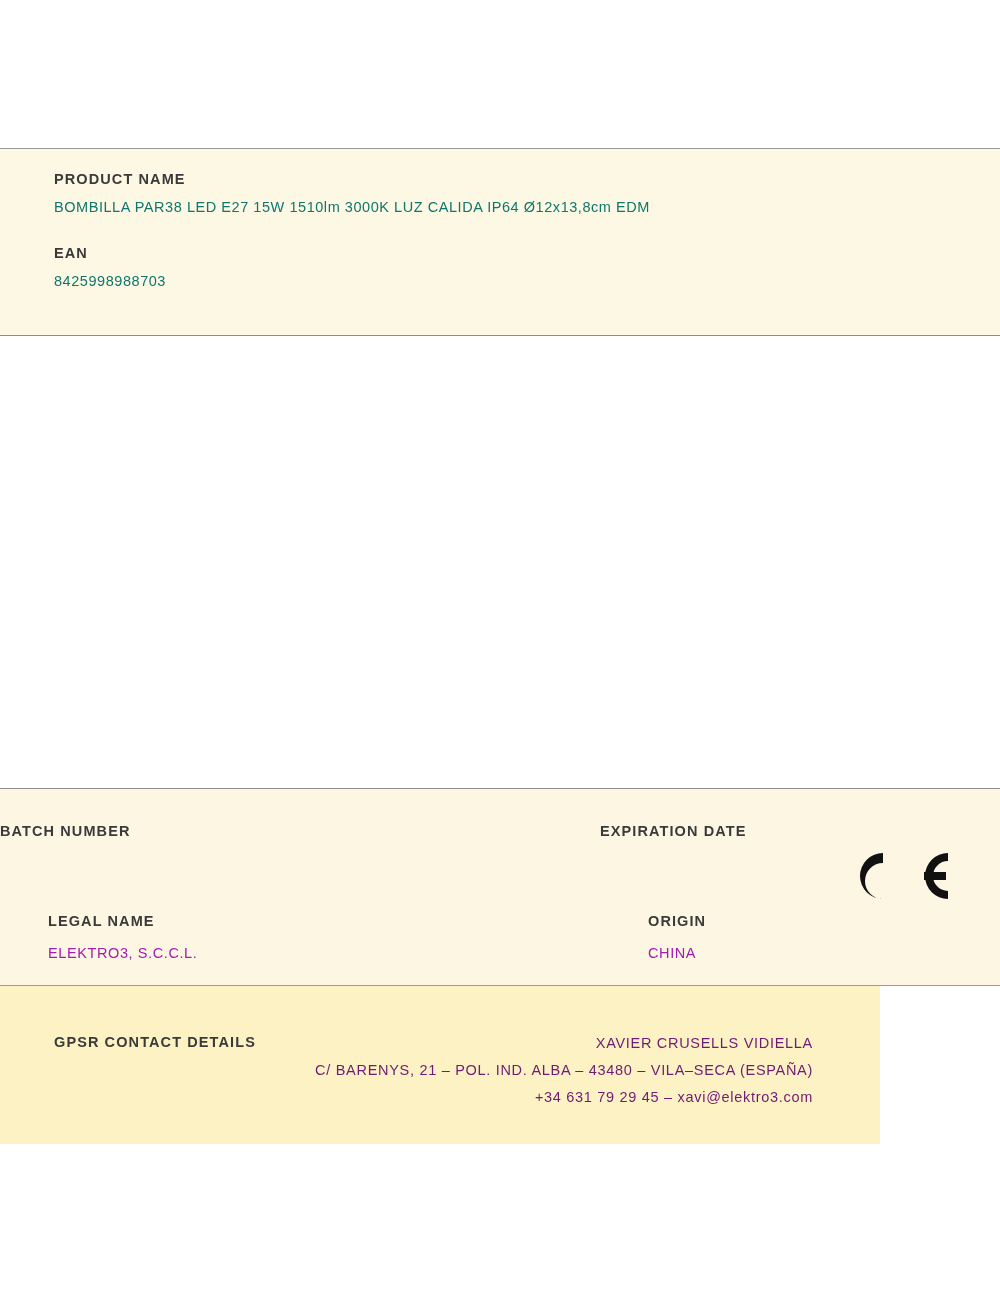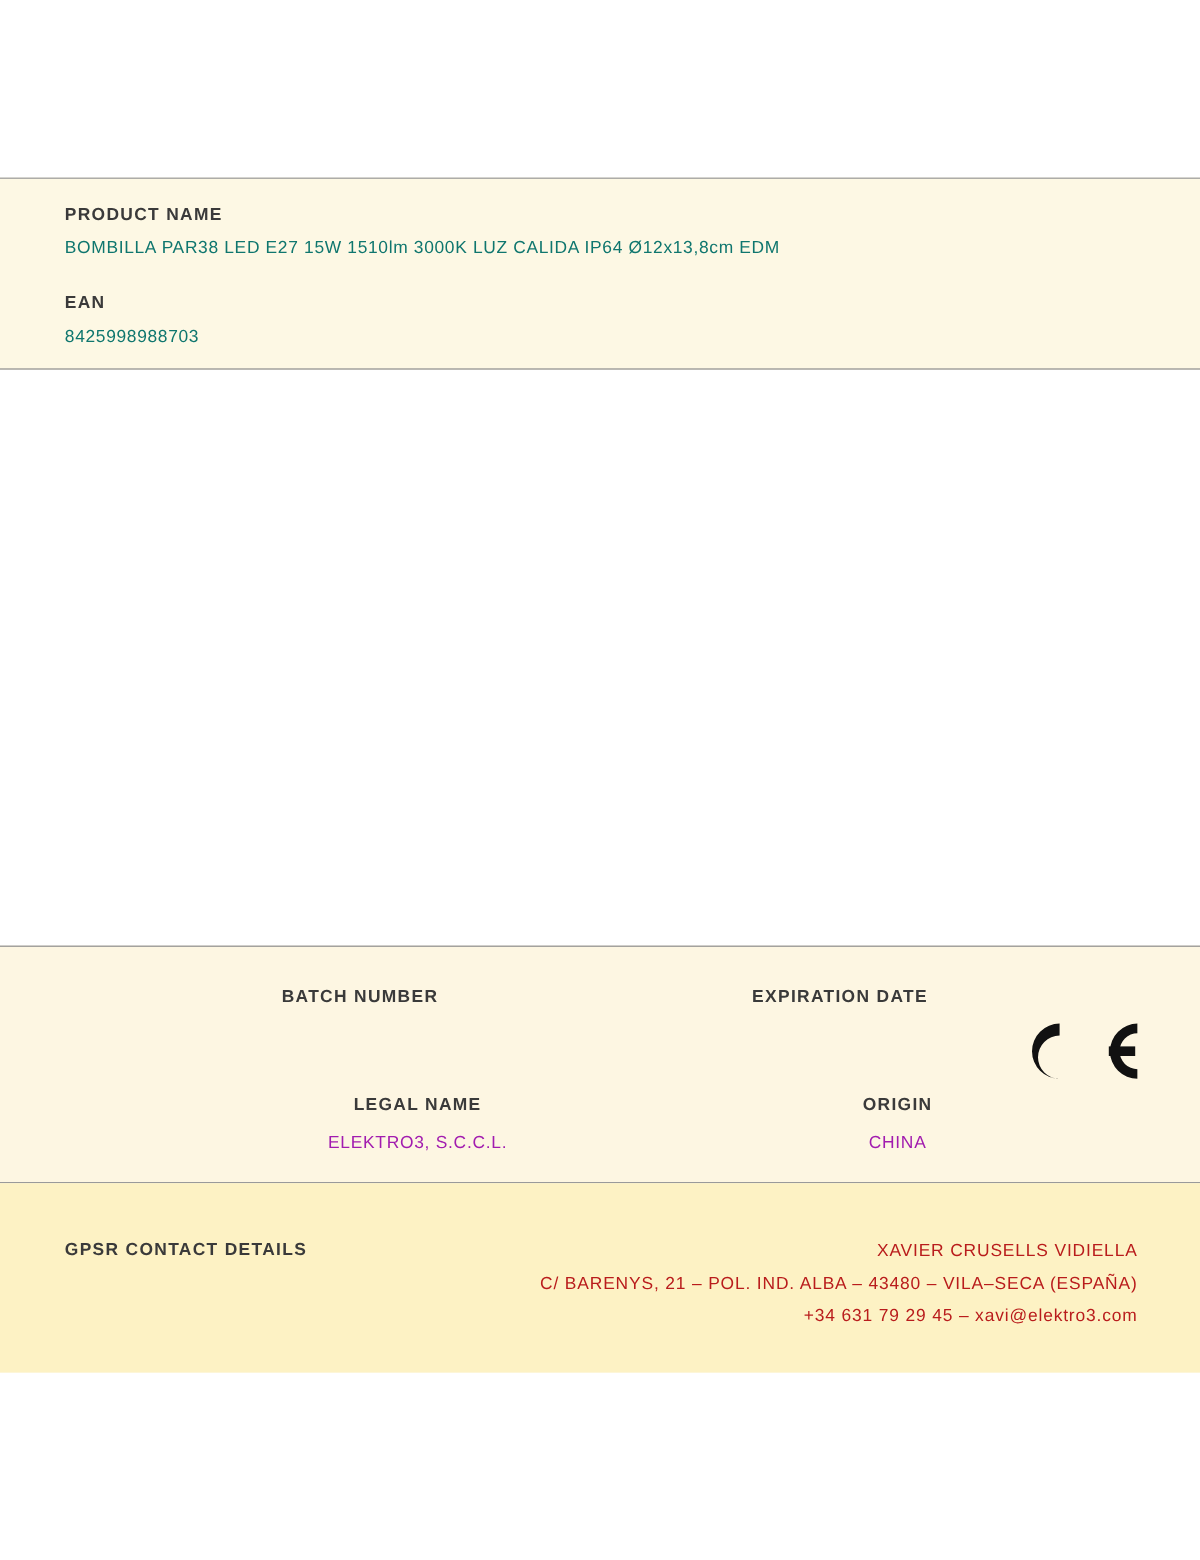--- a/index.html
+++ b/index.html
@@ -22,21 +22,21 @@
     height: 1300px;
     box-sizing: border-box;
   }
 
   
   .top-block {
     position: absolute;
     left: 0;
     top: 148px;
     width: 1000px;
-    height: 160px;
+    height: 188px;
     background: #fdf8e4;
     border-top: 1px solid #9a9a9a;
     border-bottom: 1px solid #8d8d8d;
     box-sizing: border-box;
     padding: 22px 54px 0 54px;
   }
 
   .field-label {
     font-size: 14.5px;
     font-weight: bold;
@@ -83,21 +83,20 @@
   .mid-row {
     position: absolute;
     left: 0;
     width: 1000px;
     display: flex;
   }
   .mid-row.row1 { top: 34px; }
   .mid-row.row2 { top: 124px; padding-left: 48px; }
 
   .mid-col {
-    text-align: center;
     font-size: 14.5px;
     letter-spacing: 1.0px;
   }
   .mid-col.c1 { width: 600px; }
   .mid-col.c2 { width: 200px; }
 
   .mid-label {
     font-weight: bold;
     color: #3a3a3a;
     letter-spacing: 1.1px;
@@ -118,44 +117,44 @@
     width: 96px;
     height: 58px;
   }
   .ce-mark svg { display: block; }
 
   
   .gpsr-block {
     position: absolute;
     left: 0;
     top: 986px;
-    width: 1000px;
+    width: 880px;
     height: 158px;
     background: #fdf2c4;
     box-sizing: border-box;
   }
 
   .gpsr-label {
     position: absolute;
     left: 54px;
     top: 48px;
     font-size: 14.5px;
     font-weight: bold;
     letter-spacing: 1.1px;
     color: #3a3a3a;
   }
 
   .gpsr-lines {
     position: absolute;
-    right: 52px;
+    right: 67px;
     top: 44px;
     text-align: right;
     font-size: 14.5px;
     letter-spacing: 0.7px;
-    color: #b91c1c;
+    color: #701a75;
     line-height: 27px;
   }
 
   .bottom-white {
     position: absolute;
     left: 0;
     top: 1144px;
     width: 1000px;
     height: 156px;
     background: #ffffff;

